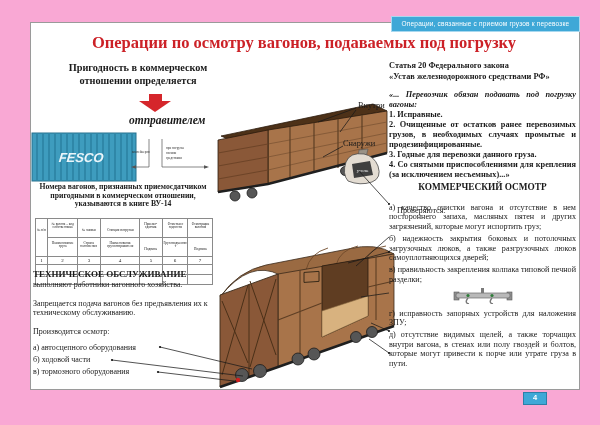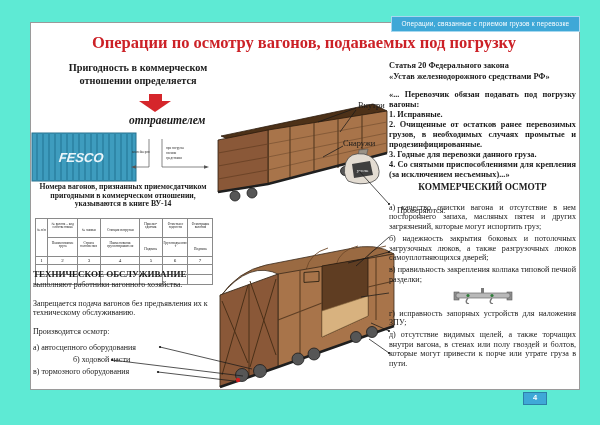--- a/index.html
+++ b/index.html
@@ -1,16 +1,16 @@
 <!DOCTYPE html>
 <html><head>
 <meta charset="utf-8">
 <style>
   html,body{margin:0;padding:0;background:#fff;}
-  .stage{position:relative;width:600px;height:425px;background:#5eead4;overflow:hidden;
+  .stage{position:relative;width:600px;height:425px;background:#f9a8d4;overflow:hidden;
          font-family:"Liberation Serif","DejaVu Serif",serif;color:#1a1a1a;}
   .abs{position:absolute;}
   .page-border{left:30px;top:22px;width:548px;height:366px;border:1px solid #9a9a9a;background:#fff;}
   .banner{left:391px;top:16px;width:187px;height:14px;background:#3fa8d7;border:1px solid #a8d8ef;
           color:#fff;font-size:6.5px;line-height:13px;text-align:center;letter-spacing:.2px;
           font-family:"Liberation Sans",sans-serif;}
   .title{left:40px;top:33px;width:528px;text-align:center;color:#cc2127;font-weight:bold;font-size:16.5px;}
   .suit-head{left:46px;top:62px;width:184px;text-align:center;font-weight:bold;font-size:10.3px;line-height:1.22;}
   .arrow-wrap{left:139px;top:94px;width:32px;}
   .arrow-stem{width:13px;height:7px;background:#d5262b;margin:0 auto;}
@@ -22,27 +22,27 @@
   .vu-table td{border:1px solid #8a8a8a;padding:0;vertical-align:top;overflow:hidden;text-align:center;}
   .vu-table .hrow td{height:12px;}
   .vu-table .nrow td{height:7px;font-size:5px;line-height:7px;}
   .vu-table .erow td{height:9px;}
   .tiny{display:inline-block;font-size:6px;line-height:1.08;transform:scale(0.58);transform-origin:50% 0;width:170%;margin-left:-35%;}
   .tech-head{left:33px;top:269px;width:183px;font-weight:bold;font-size:9px;}
   .tech-p1{left:33px;top:280px;width:172px;font-size:8px;line-height:9.4px;}
   .tech-p2{left:33px;top:299px;width:180px;font-size:8px;line-height:9.4px;}
   .tech-lead{left:33px;top:327px;width:183px;font-size:8px;}
   .tech-a{left:33px;top:343px;font-size:8px;}
-  .tech-b{left:33px;top:355px;font-size:8px;margin-left:40px;}
+  .tech-b{left:33px;top:355px;font-size:8px;}
   .tech-v{left:33px;top:367px;font-size:8px;}
   .law1{left:389px;top:61px;width:188px;font-weight:bold;font-size:8.3px;}
   .law2{left:389px;top:72px;width:188px;font-weight:bold;font-size:8.3px;}
   .quote{left:389px;top:90px;width:187px;font-size:8.3px;line-height:10px;text-align:justify;}
   .quote p{margin:0;font-weight:bold;}
-  .quote .qlead{font-weight:bold;}
+  .quote .qlead{font-weight:bold;font-style:italic;}
   .ko-head{left:389px;top:182px;width:187px;text-align:center;font-weight:bold;font-size:9.3px;}
   .ko-lead{left:397px;top:206px;width:180px;font-size:8.2px;}
   .ko-items{left:389px;top:203px;width:187px;font-size:8.1px;line-height:9.4px;text-align:justify;}
   .ko-items p{margin:0 0 3px 0;}
   .device-row{text-align:center;margin:1px 0 2px 0;}
   .inside-label{left:358px;top:101px;font-size:8.4px;}
   .outside-label{left:343px;top:139px;font-size:8.4px;}
   .page-num{left:523px;top:392px;width:22px;height:11px;background:#3fa8d7;border:1px solid #2d7fa8;
             color:#fff;font-size:7.5px;font-weight:bold;text-align:center;line-height:10px;
             font-family:"Liberation Sans",sans-serif;}

